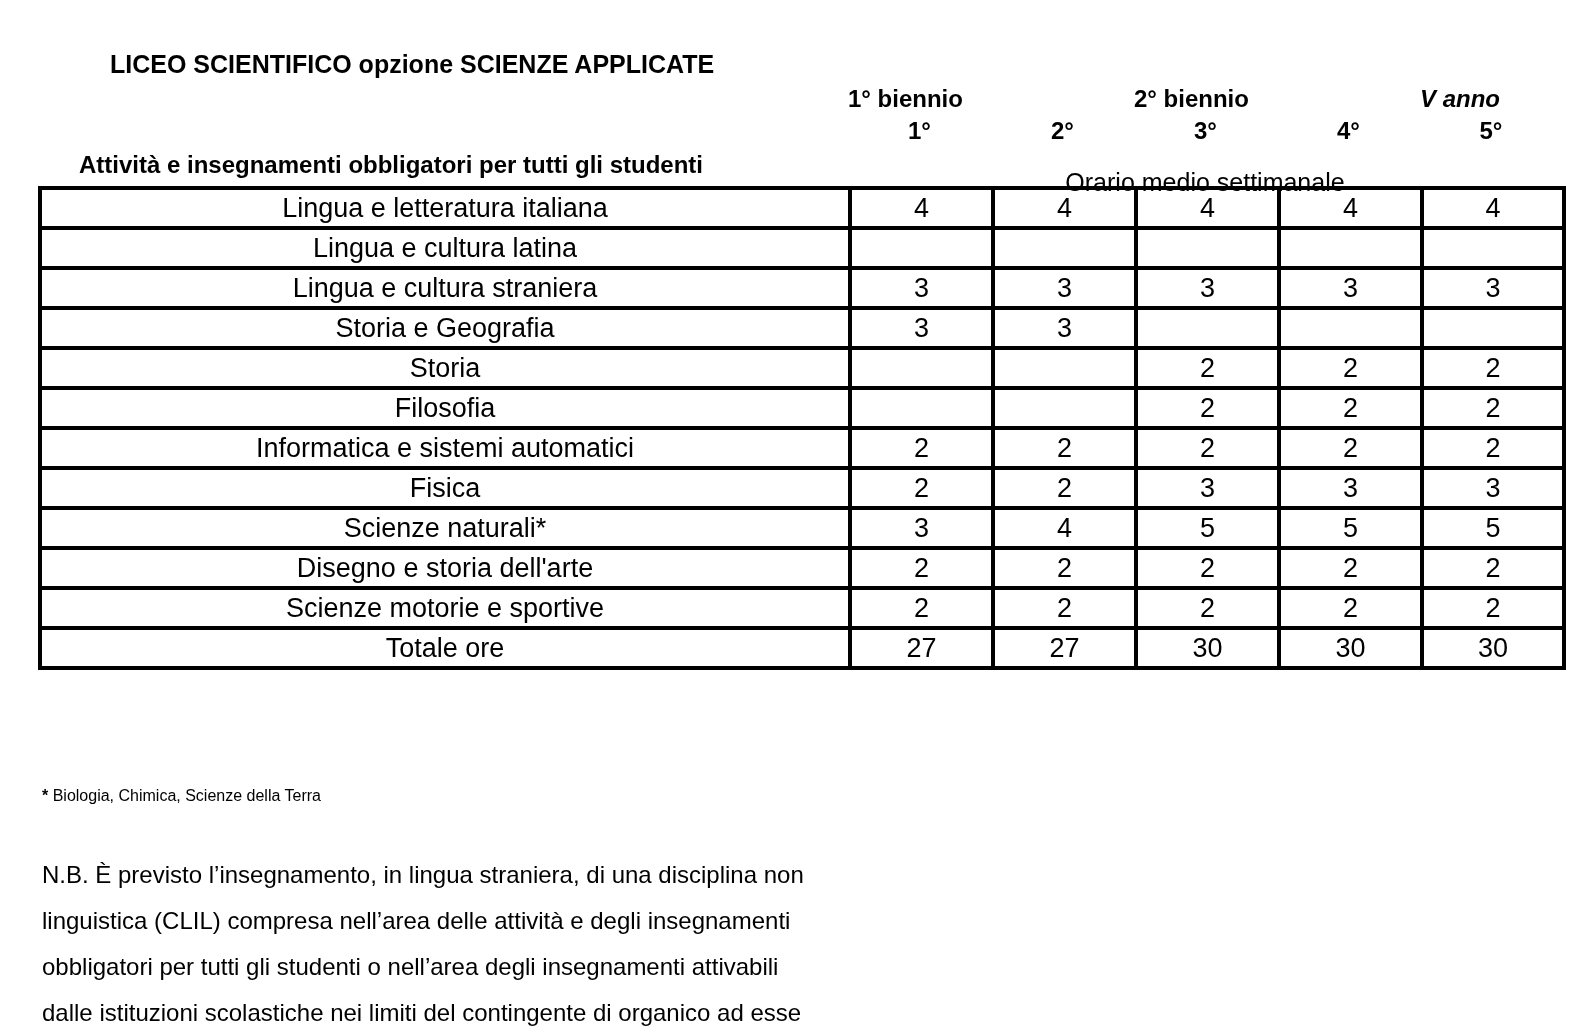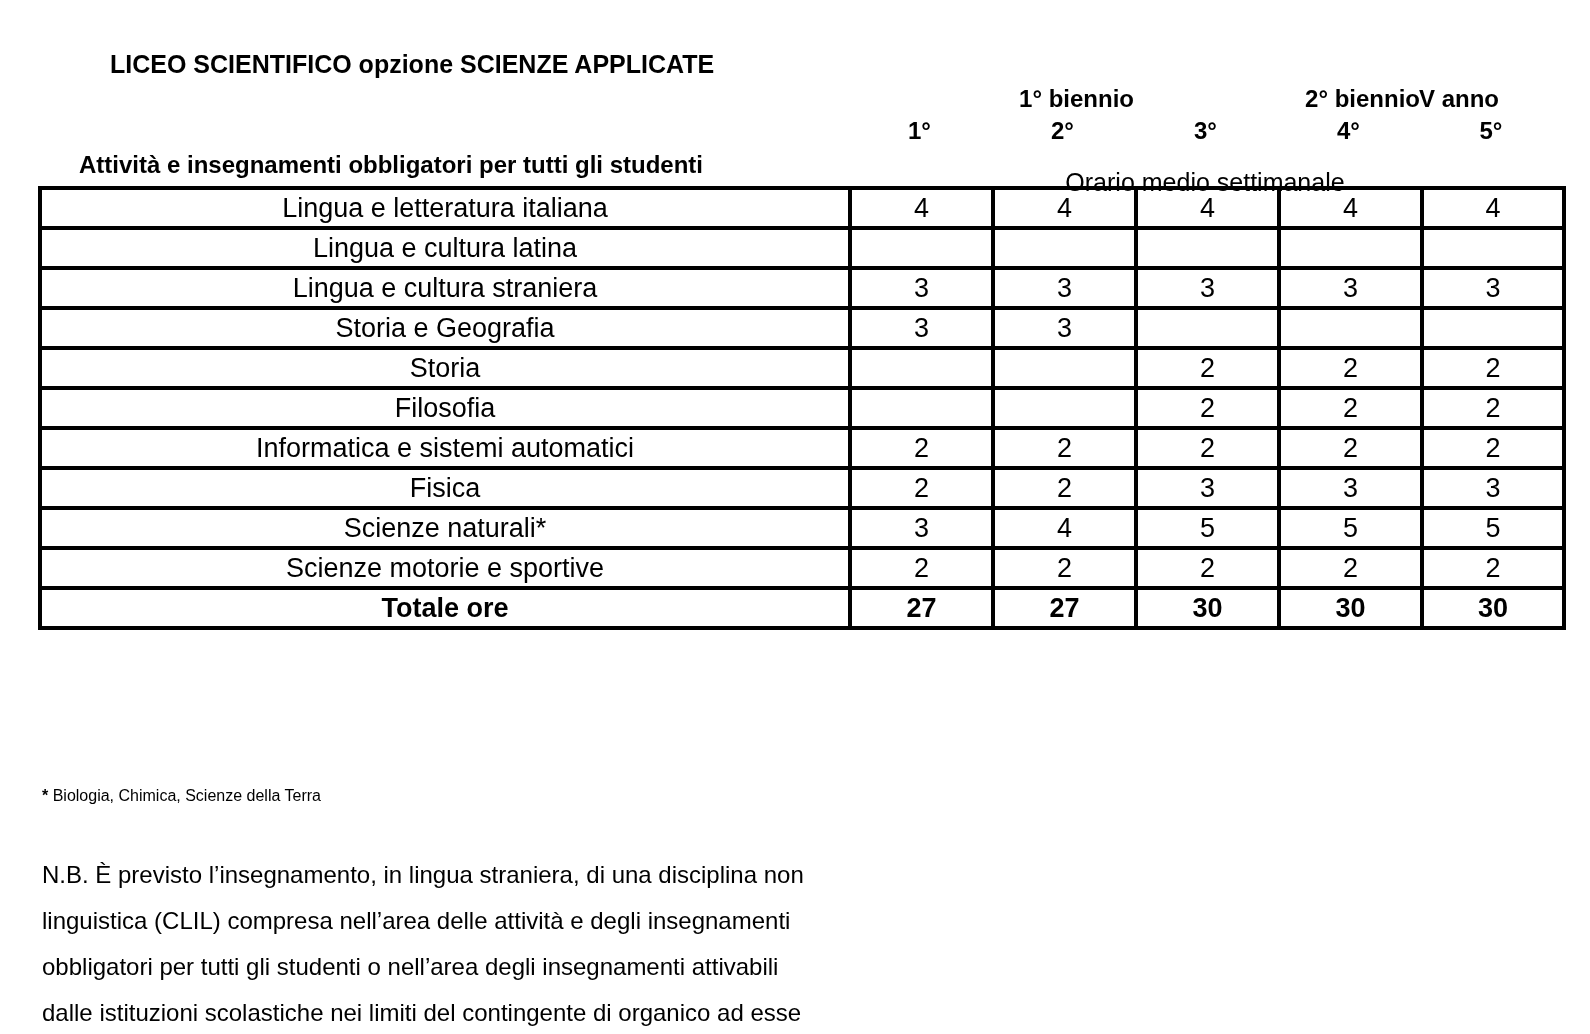--- a/index.html
+++ b/index.html
@@ -22,26 +22,26 @@
     top: 50px;
     font-size: 25px;
     font-weight: bold;
     white-space: nowrap;
   }
   .grp {
     position: absolute;
     top: 85px;
     font-size: 24px;
     font-weight: bold;
-    text-align: right;
+    text-align: left;
     white-space: nowrap;
   }
   .grp-0 { left: 848px;  width: 286px; }
   .grp-1 { left: 1134px; width: 286px; }
-  .grp-2 { left: 1357px; width: 142px; }
+  .grp-2 { left: 1420px; width: 142px; font-style: italic; }
   .yr {
     position: absolute;
     top: 117px;
     width: 143px;
     font-size: 24px;
     font-weight: bold;
     text-align: center;
   }
   .yr-0 { left: 848px; }
   .yr-1 { left: 991px; }
@@ -82,21 +82,21 @@
     white-space: nowrap;
   }
   td.subject {
     text-align: center;
     padding-left: 6px;
   }
   td.hours {
     text-align: center;
   }
   tr.total td {
-    font-weight: bold;
+    font-weight: normal;
   }
   .footnote {
     position: absolute;
     left: 42px;
     top: 787px;
     font-size: 16px;
     white-space: nowrap;
   }
   .fn-star {
     font-weight: bold;
@@ -205,20 +205,28 @@
           <td class="hours">3</td>
           <td class="hours">3</td>
         </tr>
         <tr>
           <td class="subject">Scienze naturali*</td>
           <td class="hours">3</td>
           <td class="hours">4</td>
           <td class="hours">5</td>
           <td class="hours">5</td>
           <td class="hours">5</td>
+        </tr>
+        <tr>
+          <td class="subject">Disegno e storia dell'arte</td>
+          <td class="hours">2</td>
+          <td class="hours">2</td>
+          <td class="hours">2</td>
+          <td class="hours">2</td>
+          <td class="hours">2</td>
         </tr>
         <tr>
           <td class="subject">Scienze motorie e sportive</td>
           <td class="hours">2</td>
           <td class="hours">2</td>
           <td class="hours">2</td>
           <td class="hours">2</td>
           <td class="hours">2</td>
         </tr>
         <tr class="total">

